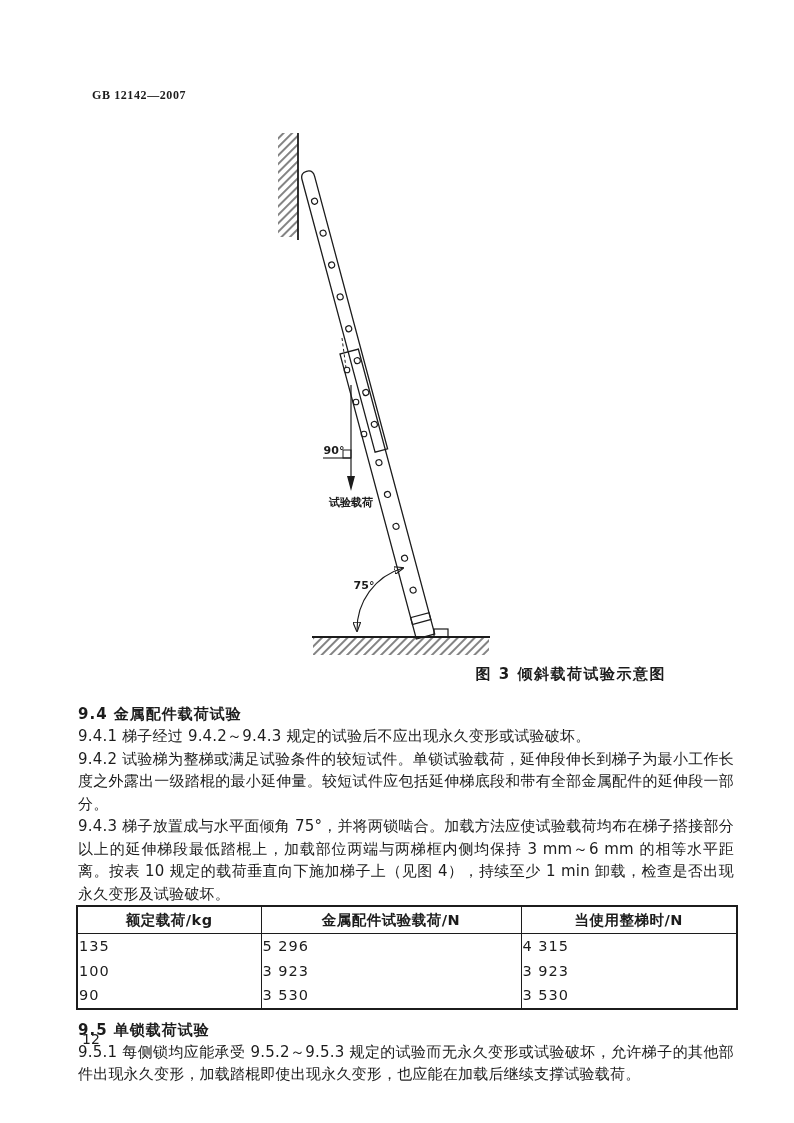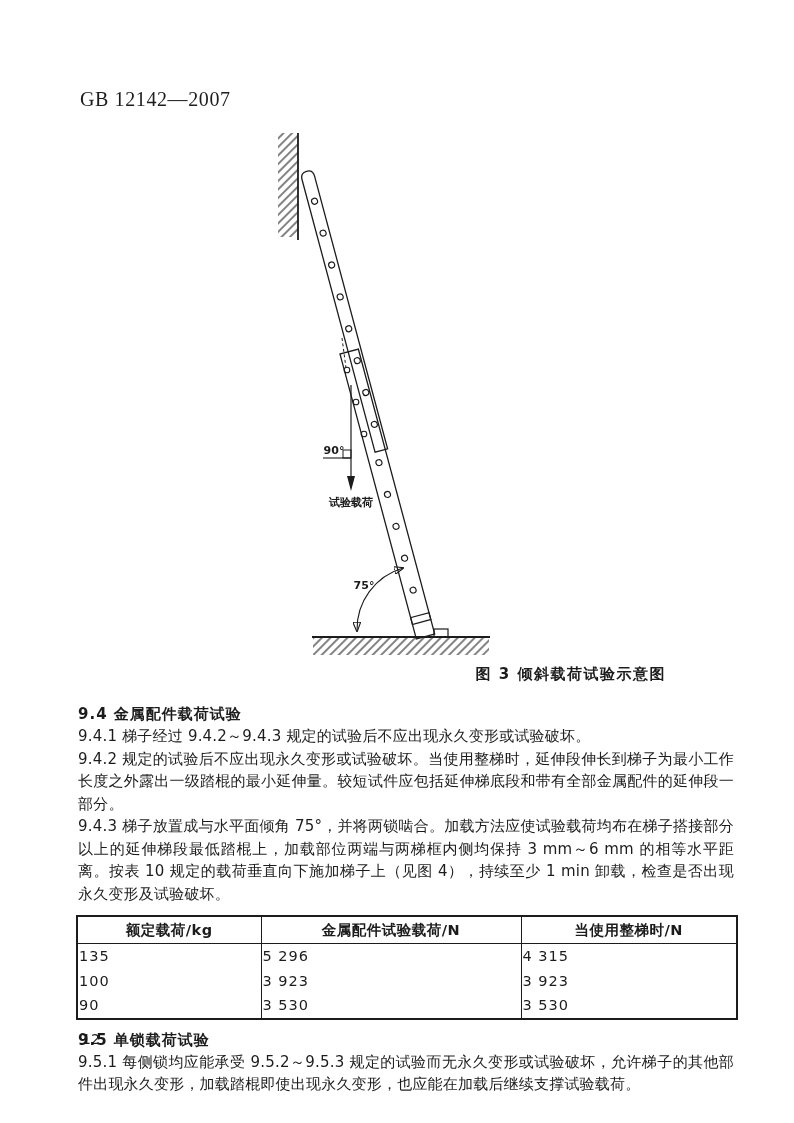--- a/index.html
+++ b/index.html
@@ -3,23 +3,23 @@
 <meta charset="utf-8">
 <style>
   html,body { margin:0; padding:0; background:#e8e8e8; }
   .page {
     position:relative; width:794px; height:1123px; margin:0 auto;
     background:#ffffff; color:#1c1c1c;
     font-family:"DejaVu Sans", sans-serif;
     overflow:hidden;
   }
   .doc-header {
-    position:absolute; left:80px; top:88px;
+    position:absolute; left:92px; top:88px;
     font-family:"Liberation Serif", serif;
-    font-size:20px; font-weight:normal; letter-spacing:0.6px;
+    font-size:12px; font-weight:bold; letter-spacing:0.6px;
   }
   .diagram { position:absolute; left:250px; top:120px; }
   .diagram line, .diagram path, .diagram rect.stroked, .diagram circle, .diagram polyline {
     stroke:#1c1c1c; fill:none;
   }
   .dlabel {
     font-family:"DejaVu Sans", sans-serif;
     font-size:11px; font-weight:bold; fill:#1c1c1c; stroke:none;
   }
   .textcol {
@@ -32,21 +32,21 @@
     padding-right:68px; margin-bottom:2px; letter-spacing:1.5px;
   }
   .h-sec { font-weight:bold; line-height:22px; margin-top:18px; letter-spacing:1px; }
   .textcol p { margin:0; }
   .tcap {
     text-align:center; font-weight:bold; line-height:21px;
     margin-top:1px; letter-spacing:1.5px;
   }
   table.load {
     border-collapse:collapse; table-layout:fixed;
-    width:660px; margin-left:-2px; margin-top:10px;
+    width:660px; margin-left:-2px; margin-top:0;
     border:2px solid #1c1c1c;
   }
   table.load th {
     font-weight:bold; font-size:14.5px; height:24px; text-align:center;
     border-bottom:1.6px solid #1c1c1c; letter-spacing:0.5px;
   }
   table.load td {
     font-size:14.5px; height:20px; 
     letter-spacing:1px;
   }
@@ -120,21 +120,21 @@
     <line x1="62" y1="517" x2="240" y2="517" stroke-width="1.8"></line>
     <rect x="63" y="518" width="176" height="17" fill="url(#hatch)" stroke="none"></rect>
   </svg>
 
   <div class="textcol">
 
     <div class="figcap">图 3  倾斜载荷试验示意图</div>
 
     <div class="h-sec">9.4  金属配件载荷试验</div>
     <p>9.4.1  梯子经过 9.4.2～9.4.3 规定的试验后不应出现永久变形或试验破坏。</p>
-    <p>9.4.2  规定的试验后不应出现永久变形或试验破坏。当使用整梯时，延伸段伸长到梯子为最小工作长度之外露出一级踏棍的最小延伸量。较短试件应包括延伸梯底段和带有全部金属配件的延伸段一部分。</p>
+    <p>9.4.2  试验梯为整梯或满足试验条件的较短试件。单锁试验载荷，延伸段伸长到梯子为最小工作长度之外露出一级踏棍的最小延伸量。较短试件应包括延伸梯底段和带有全部金属配件的延伸段一部分。</p>
     <p>9.4.3  梯子放置成与水平面倾角 75°，并将两锁啮合。加载方法应使试验载荷均布在梯子搭接部分以上的延伸梯段最低踏棍上，加载部位两端与两梯框内侧均保持 3 mm～6 mm 的相等水平距离。按表 10 规定的载荷垂直向下施加梯子上（见图 4），持续至少 1 min 卸载，检查是否出现永久变形及试验破坏。</p>
 
 
     <table class="load">
       <colgroup>
           <col class="col1">
           <col class="col2">
           <col class="col3">
         </colgroup>
       <thead>

